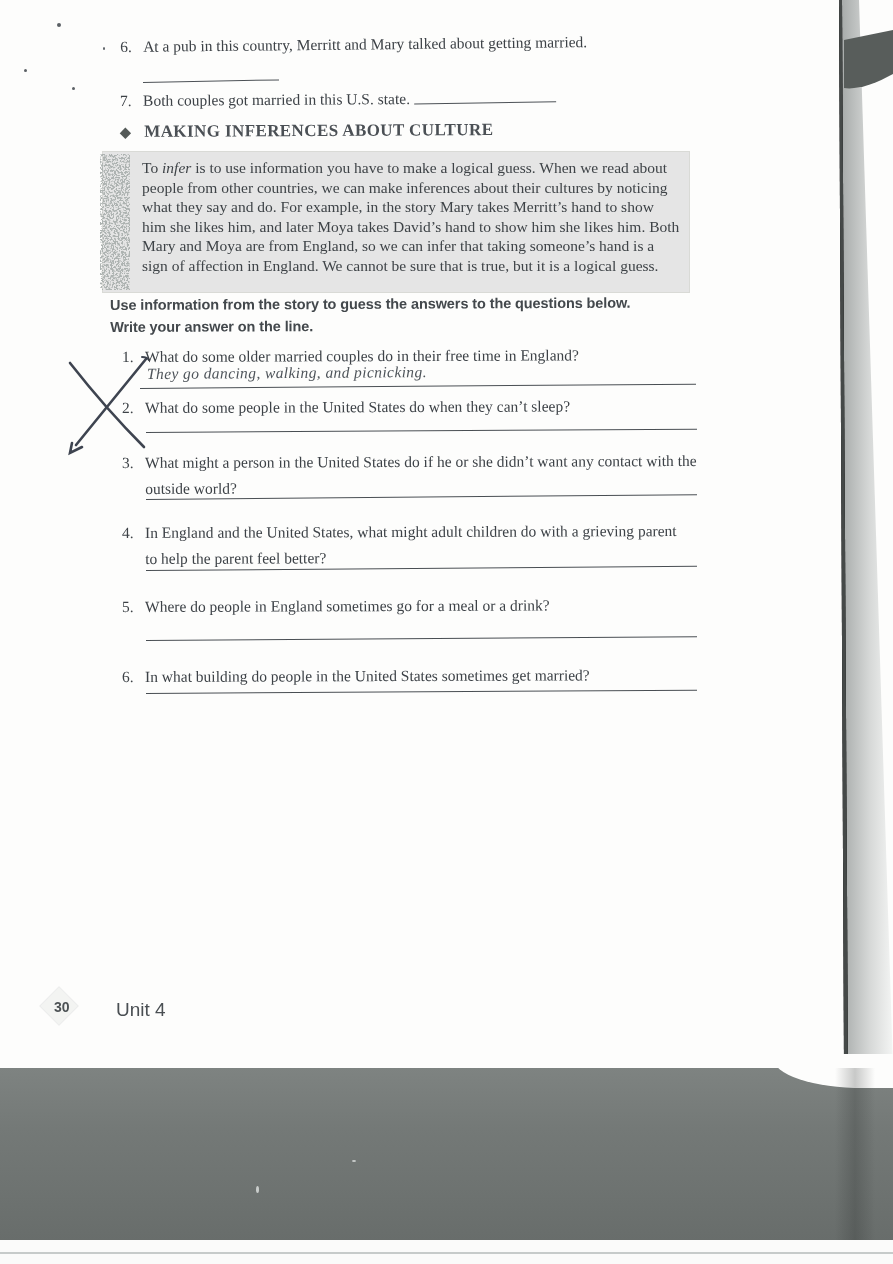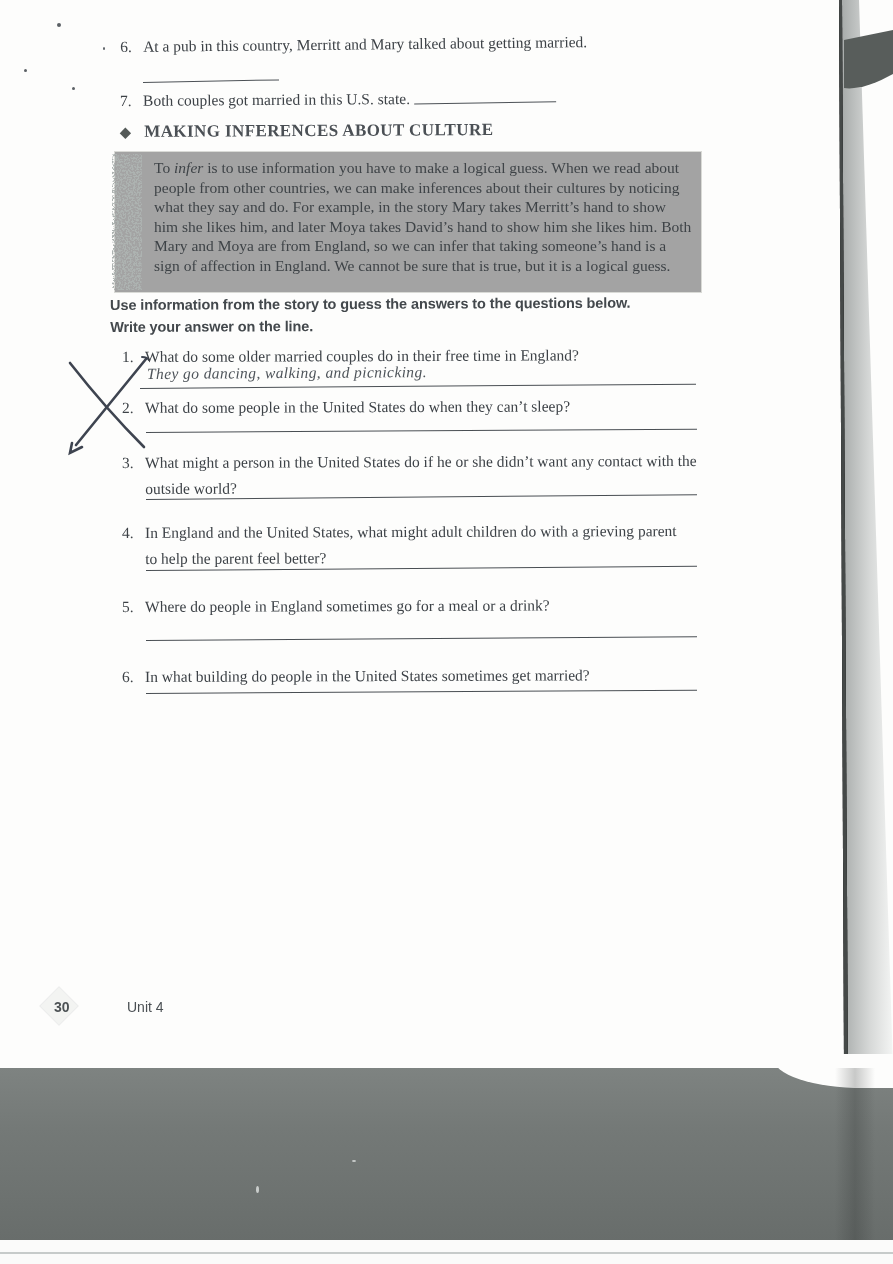--- a/index.html
+++ b/index.html
@@ -13,22 +13,22 @@
   .item7{top:90px;transform:rotate(-0.4deg);transform-origin:left top;}
   .short-blank{position:absolute;left:143px;top:82px;width:136px;border-top:1.6px solid #4c5156;
                transform:rotate(-1.1deg);transform-origin:left top;}
   .inline-line{display:inline-block;width:142px;border-bottom:1.6px solid #4c5156;height:14px;
                transform:rotate(-0.5deg);}
   
   .heading{position:absolute;left:120px;top:122px;font-size:17px;font-weight:bold;color:#4b5055;
            letter-spacing:.4px;transform:rotate(-0.3deg);transform-origin:left top;}
   .heading .diamond{display:inline-block;margin-right:13px;font-size:14px;color:#545a58;}
   
-  .infobox{position:absolute;left:114px;top:151px;width:586px;height:140px;
-           border:1px solid #d9dad6;background:#a3a3a3;}
+  .infobox{position:absolute;left:102px;top:151px;width:586px;height:140px;
+           border:1px solid #d9dad6;background:#e5e5e5;}
   .infobox .texture{position:absolute;left:-3px;top:2px;}
   .infobox p{margin:0;padding:6px 8px 0 39px;font-size:15.5px;line-height:19.6px;color:#3e4347;}
   .infobox .term{font-style:italic;}
   
   .instructions{position:absolute;left:110px;top:294px;width:610px;
                 font-family:"Liberation Sans", sans-serif;font-weight:bold;font-size:14.5px;
                 line-height:22px;color:#43484c;letter-spacing:-.1px;
                 transform:rotate(-0.25deg);transform-origin:left top;}
   
   .q{position:absolute;left:122px;font-size:15.5px;line-height:26px;color:#3d4247;
@@ -36,22 +36,22 @@
   .aline{position:absolute;border-top:1.6px solid #494e53;transform-origin:left top;}
   .answer{position:absolute;left:147px;font-size:15.5px;font-style:italic;letter-spacing:.4px;
           color:#4e545a;transform:rotate(-0.4deg);transform-origin:left top;}
   
   .xmark{position:absolute;left:58px;top:347px;}
   
   .footer-diamond{position:absolute;left:45px;top:992px;width:26px;height:26px;background:#f3f4f2;
                   transform:rotate(45deg);border:1px solid #eceded;}
   .pageno{position:absolute;left:54px;top:999px;font-family:"Liberation Sans", sans-serif;
           font-weight:bold;font-size:14px;color:#4d5255;}
-  .unit{position:absolute;left:127px;top:999px;font-family:"Liberation Sans", sans-serif;
-        font-size:14px;color:#4a4f53;}
+  .unit{position:absolute;left:116px;top:999px;font-family:"Liberation Sans", sans-serif;
+        font-size:19px;color:#4a4f53;}
   
   .speck{position:absolute;border-radius:50%;background:#5b6065;}
   
   .right-edge{position:absolute;left:813px;top:0;}
   
   .band{position:absolute;left:0;top:1068px;width:893px;height:172px;
         background:linear-gradient(180deg,#7e8381 0%,#747977 35%,#6e7371 70%,#686d6b 100%);}
   .band .streak{position:absolute;right:18px;top:0;width:40px;height:100%;
         background:linear-gradient(90deg,rgba(0,0,0,0) 0%,rgba(40,44,43,.25) 50%,rgba(0,0,0,0) 100%);}
   .band .curl{position:absolute;right:0;top:-14px;width:120px;height:34px;background:#fdfdfc;

